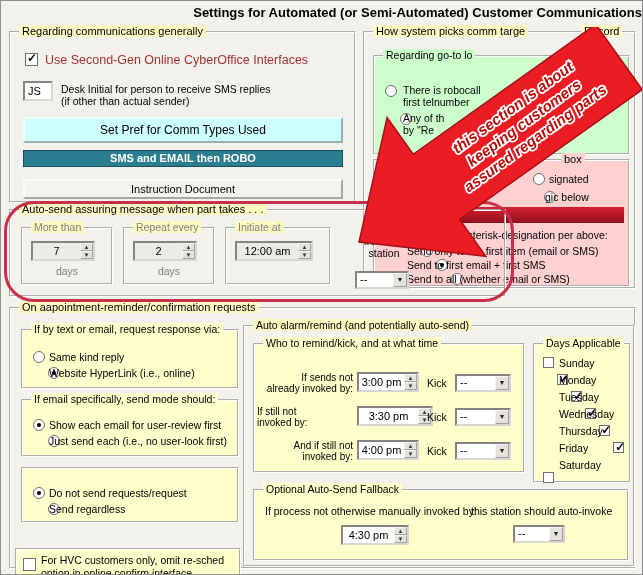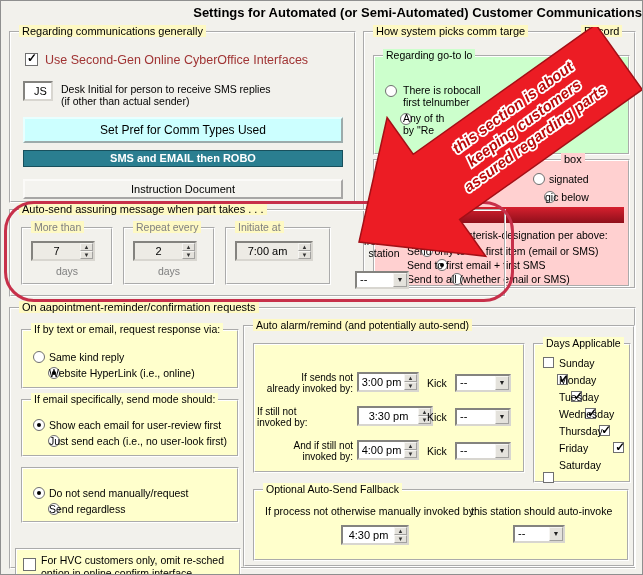--- a/index.html
+++ b/index.html
@@ -16,21 +16,21 @@
   .gb.pink{background:#ffd0d0}.gb.pink>.legend,.gb.pink>.legend2{background:#ffd0d0}
   .gb.yellow{background:#ffffcc}.gb.yellow>.legend{background:#ffffcc}
   .lbl{white-space:nowrap;font-size:10.5px;line-height:12px}
   .lbl.red{color:#a03434;font-size:12.5px;line-height:14px}
   .gray{color:#808080}
   .lbl2{font-size:10.5px;line-height:12px}
   .checkbox{width:13px;height:13px;background:#fff;border:1px solid #6f6f6f;display:inline-block;position:relative}
   .checkbox.checked::after{content:"\2713";position:absolute;left:1px;top:-2px;font-size:12px;font-weight:bold;line-height:13px}
   .radio{width:12px;height:12px;background:#fff;border:1px solid #6f6f6f;border-radius:50%;display:inline-block;position:relative}
   .radio.checked::after{content:"";position:absolute;left:3px;top:3px;width:4px;height:4px;background:#000;border-radius:50%}
-  .txt{border:2px inset #d8d6d0;background:#fff;height:20px;font:11px "Liberation Sans",sans-serif;padding-left:9px}
+  .txt{border:2px inset #d8d6d0;background:#fff;height:20px;font:11px "Liberation Sans",sans-serif;padding-left:3px}
   .btn{border:2px outset #fbfaf8;background:#f4f3ef;font:11px "Liberation Sans",sans-serif;cursor:default}
   .btn.cyan{background:#ccffff;border:2px outset #e8ffff;font-size:12px}
   .banner{background:#2a7e90;border:1px solid #18505d;color:#fff;font-weight:bold;text-align:center;height:17px;line-height:15px;font-size:11px}
   .spin{display:inline-flex;height:20px;border:2px inset #d8d6d0;background:#fff}
   .spin.dis{background:#edebe5}
   .spin-val{flex:1;text-align:center;line-height:16px;font-size:11px;white-space:nowrap}
   .spin-btns{display:flex;flex-direction:column;width:13px}
   .sb{flex:1;font-size:6px;line-height:7px;text-align:center;background:#e4e2dc;border:1px outset #f6f5f2;color:#333;overflow:hidden}
   .dd{display:inline-flex;height:18px;border:2px inset #d8d6d0;background:#fff}
   .dd-val{flex:1;padding-left:3px;line-height:13px;font-size:11px}
@@ -113,21 +113,21 @@
             <span class="sb">▲</span>
             <span class="sb">▼</span>
           </span>
       </span>
       <span class="lbl gray p" style="left:0;top:36px;width:100%;text-align:center">days</span>
     </div>
 
     <div class="gb" style="left:214px;top:16px;width:106px;height:58px">
       <span class="legend s gray">Initiate at</span>
       <span class="spin dis p" style="left:8px;top:12px;width:78px">
-        <span class="spin-val">7:00 am</span>
+        <span class="spin-val">12:00 am</span>
         <span class="spin-btns">
             <span class="sb">▲</span>
             <span class="sb">▼</span>
           </span>
       </span>
     </div>
 
     <div class="p" style="left:338px;top:12px;width:70px;text-align:center">
       <div class="lbl2">Do it</div>
       <div class="lbl2">from this</div>
@@ -153,34 +153,35 @@
     <div class="gb yellow" style="left:10px;top:90px;width:218px;height:58px">
       <span class="legend s">If email specifically, send mode should:</span>
       <span class="radio checked p" style="left:10px;top:18px"></span>
       <span class="lbl p" style="left:26px;top:18px">Show each email for user-review first</span>
       <span class="radio p" style="left:10px;top:34px"></span>
       <span class="lbl p" style="left:26px;top:34px">Just send each (i.e., no user-look first)</span>
     </div>
 
     <div class="gb yellow" style="left:10px;top:158px;width:218px;height:56px">
       <span class="radio checked p" style="left:10px;top:18px"></span>
-      <span class="lbl p" style="left:26px;top:18px">Do not send manually/request</span>
+      <span class="lbl p" style="left:26px;top:18px">Do not send requests/request</span>
       <span class="radio p" style="left:10px;top:34px"></span>
       <span class="lbl p" style="left:26px;top:34px">Send regardless</span>
     </div>
 
     <div class="gb yellow" style="left:4px;top:239px;width:226px;height:36px">
       <span class="checkbox p" style="left:6px;top:8px"></span>
       <div class="p" style="left:24px;top:4px;width:198px;font-size:10.5px;line-height:13px">For HVC customers only, omit re-sched option in online confirm interface</div>
     </div>
 
     <div class="gb" style="left:232px;top:16px;width:392px;height:242px">
       <span class="legend s">Auto alarm/remind (and potentially auto-send)</span>
 
       <div class="gb yellow" style="left:8px;top:16px;width:272px;height:130px">
+        <span class="legend s">Who to remind/kick, and at what time</span>
 
         <div class="p" style="left:0;top:24px;width:268px;height:26px">
           <div class="p" style="left:2px;top:3px;width:96px;text-align:right;font-size:10px;line-height:11px">
             <div>If sends not</div>
             <div>already invoked by:</div>
           </div>
           <span class="spin p" style="left:102px;top:3px;width:62px">
             <span class="spin-val">3:00 pm</span>
             <span class="spin-btns">
                 <span class="sb">▲</span>

